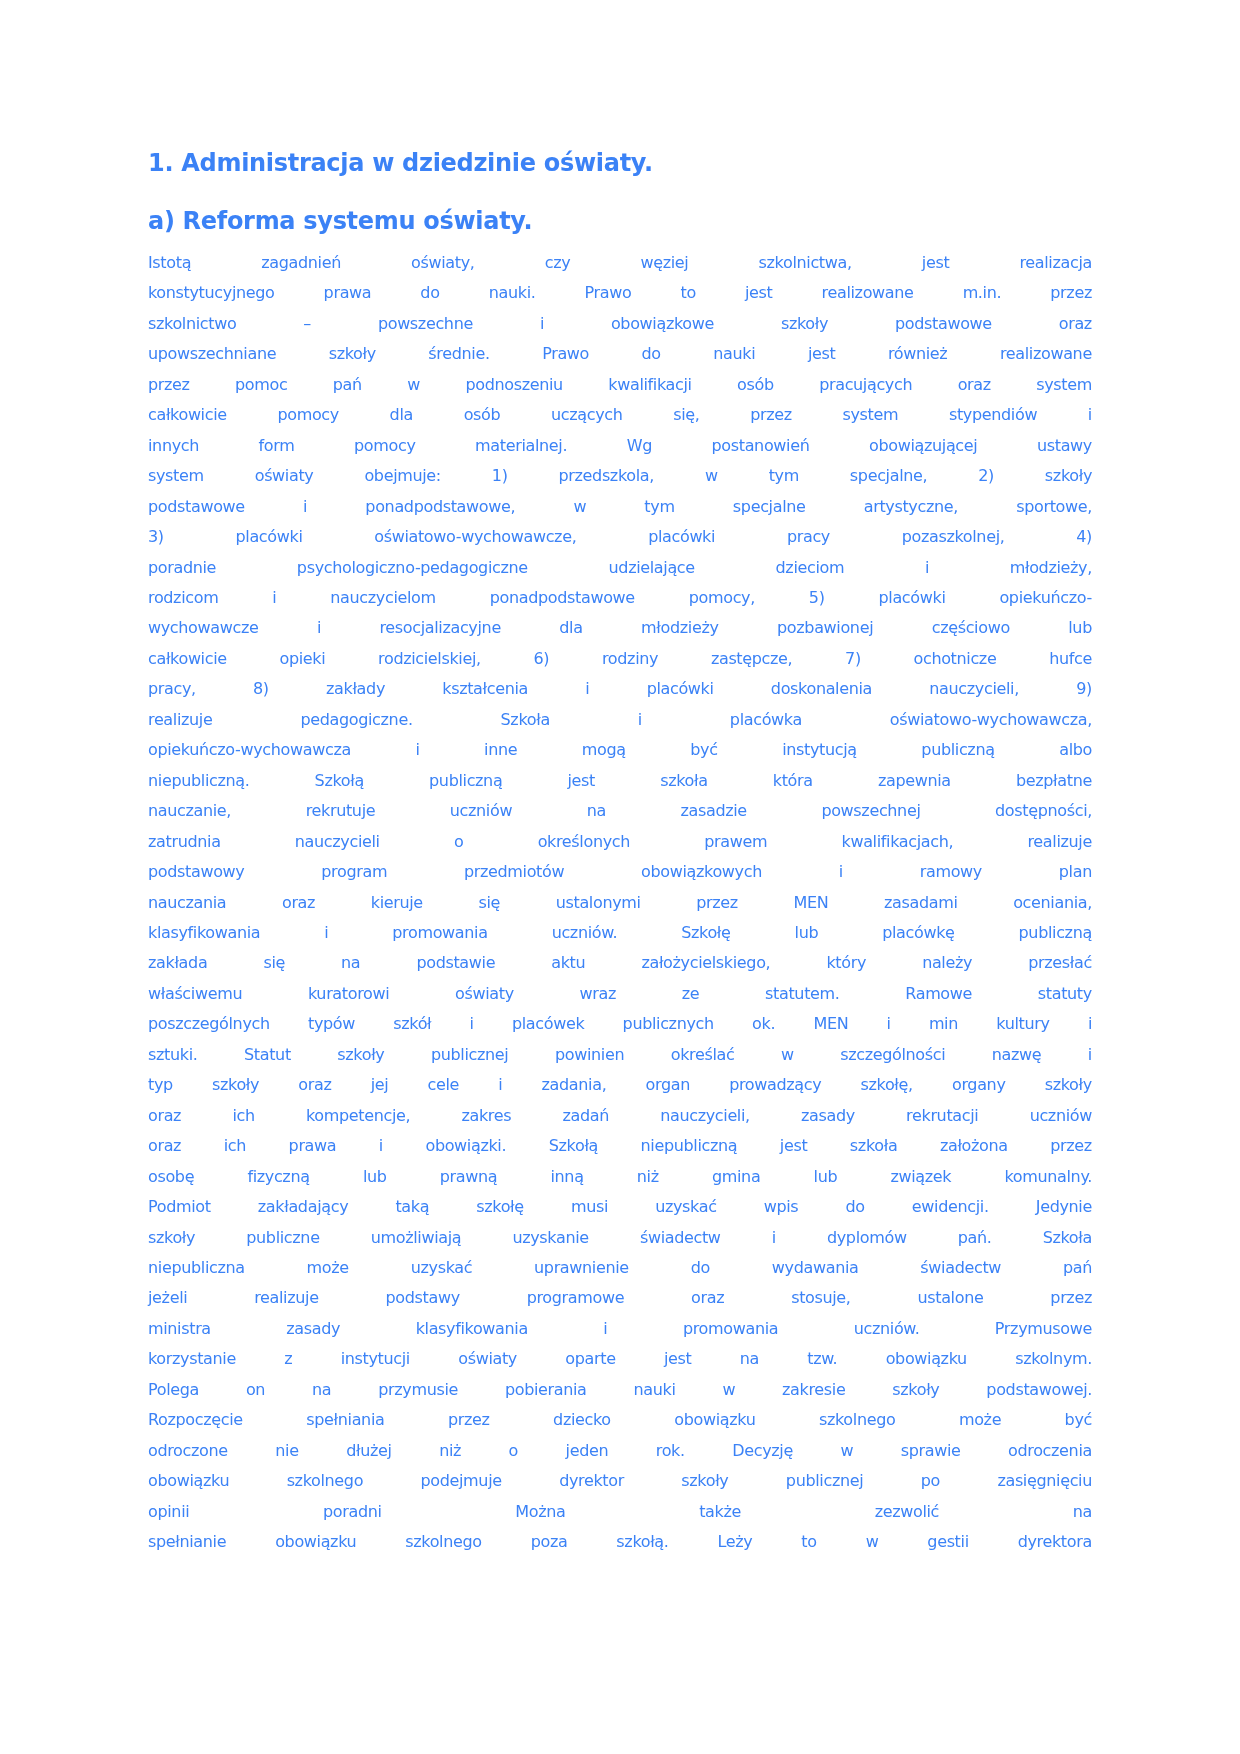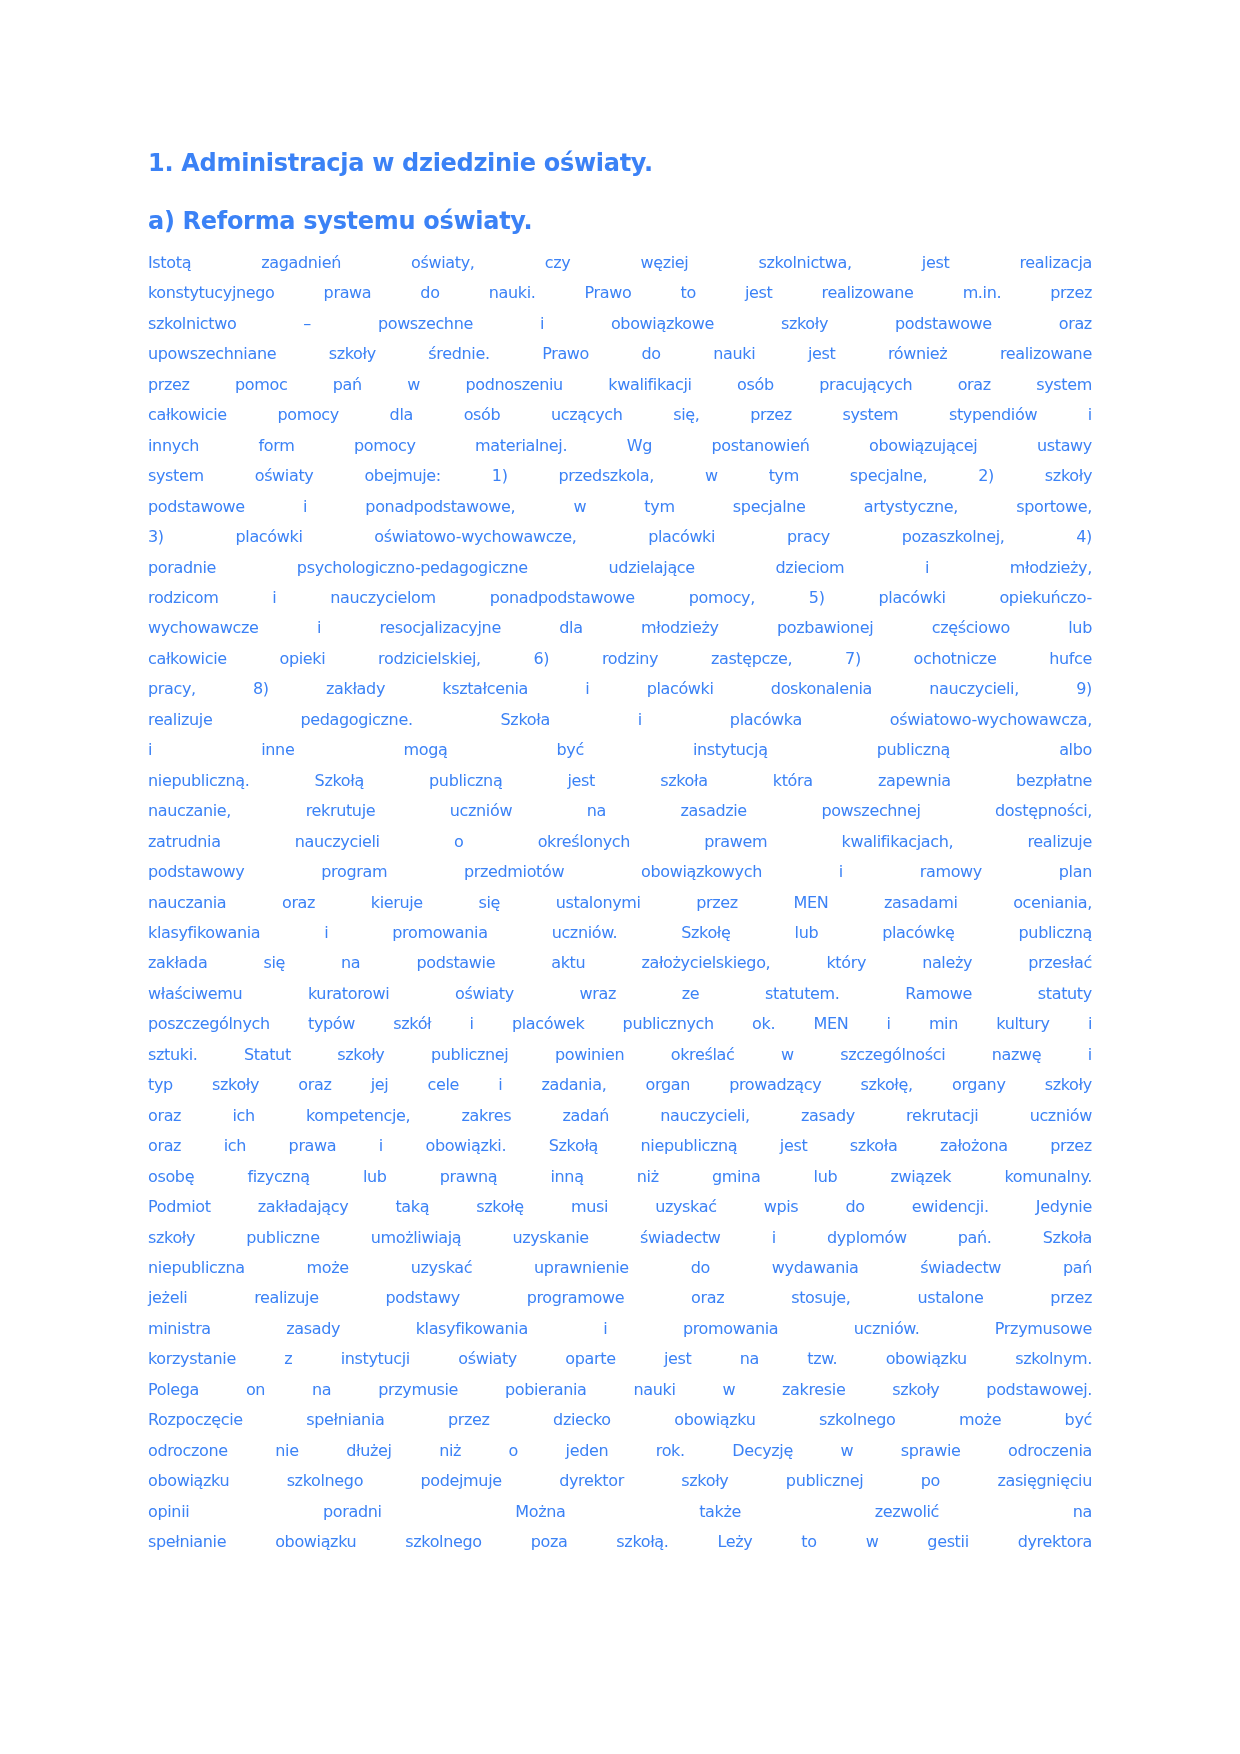--- a/index.html
+++ b/index.html
@@ -183,20 +183,21 @@
         </div>
         <div class="line just">
           <span>realizuje</span>
           <span>pedagogiczne.</span>
           <span>Szkoła</span>
           <span>i</span>
           <span>placówka</span>
           <span>oświatowo-wychowawcza,</span>
         </div>
         <div class="line just">
+          <span>opiekuńczo-wychowawcza</span>
           <span>i</span>
           <span>inne</span>
           <span>mogą</span>
           <span>być</span>
           <span>instytucją</span>
           <span>publiczną</span>
           <span>albo</span>
         </div>
         <div class="line just">
           <span>niepubliczną.</span>

